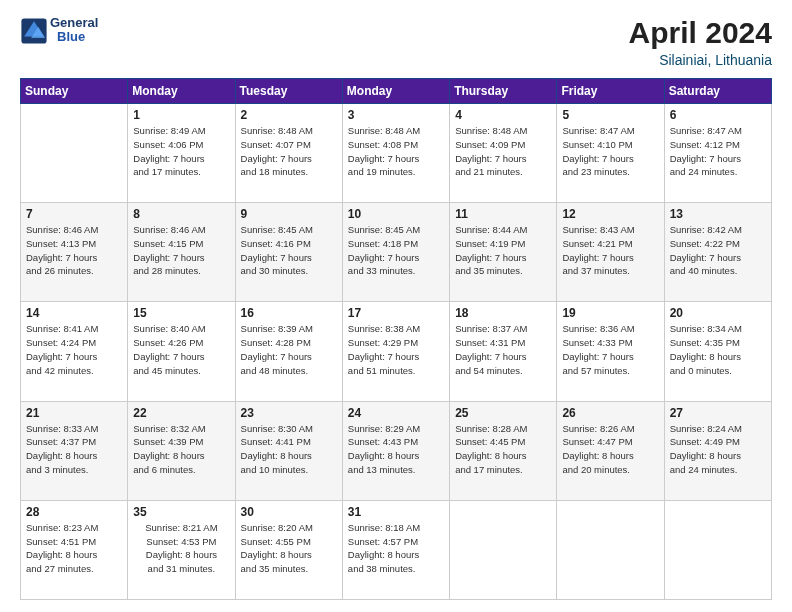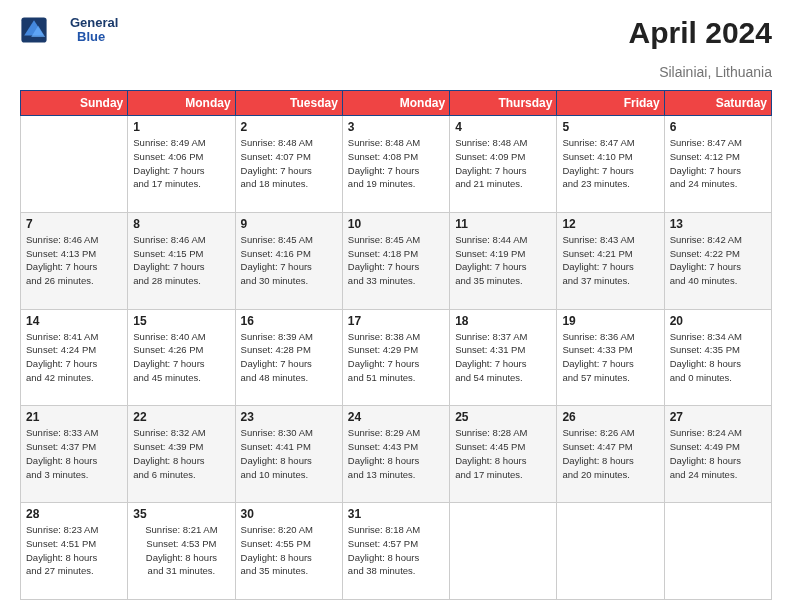--- a/index.html
+++ b/index.html
@@ -18,56 +18,55 @@
       flex-direction: column;
     }
     .header {
       display: flex;
       justify-content: space-between;
       align-items: flex-start;
       margin-bottom: 10px;
     }
     .logo {
       display: flex;
-      align-items: center;
-      gap: 20px;
+      align-items: flex-end;
     }
     .logo-icon {
       width: 28px;
       height: 28px;
       margin-right: 2px;
     }
     .title-block {
       text-align: right;
     }
     .main-title {
       font-size: 30px;
       font-weight: bold;
       color: #222;
     }
     .subtitle {
       font-size: 14px;
-      color: #737373;
-      margin-top: 14px;
+      color: #0c4a6e;
+      margin-top: 2px;
     }
     .calendar {
       flex: 1;
       border: 1px solid #ccc;
       border-collapse: collapse;
       width: 100%;
       table-layout: fixed;
     }
     .calendar th {
-      background-color: #ef4444;
+      background-color: #4c1d95;
       color: #fff;
       font-size: 12px;
       font-weight: bold;
       padding: 5px 4px;
       border: 1px solid #1a4488;
-      text-align: right;
+      text-align: left;
     }
     .calendar td {
       border: 1px solid #ccc;
       vertical-align: top;
       padding: 4px 5px;
       font-size: 10px;
       color: #333;
       height: 88px;
     }
     .day-number {

